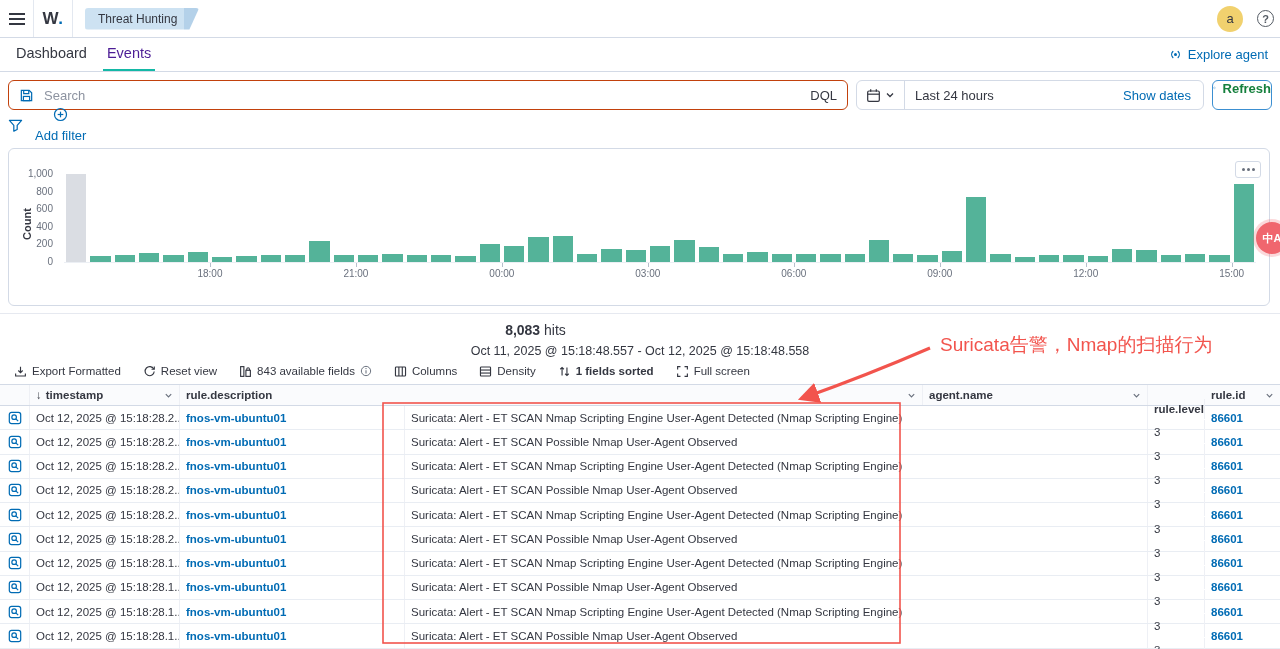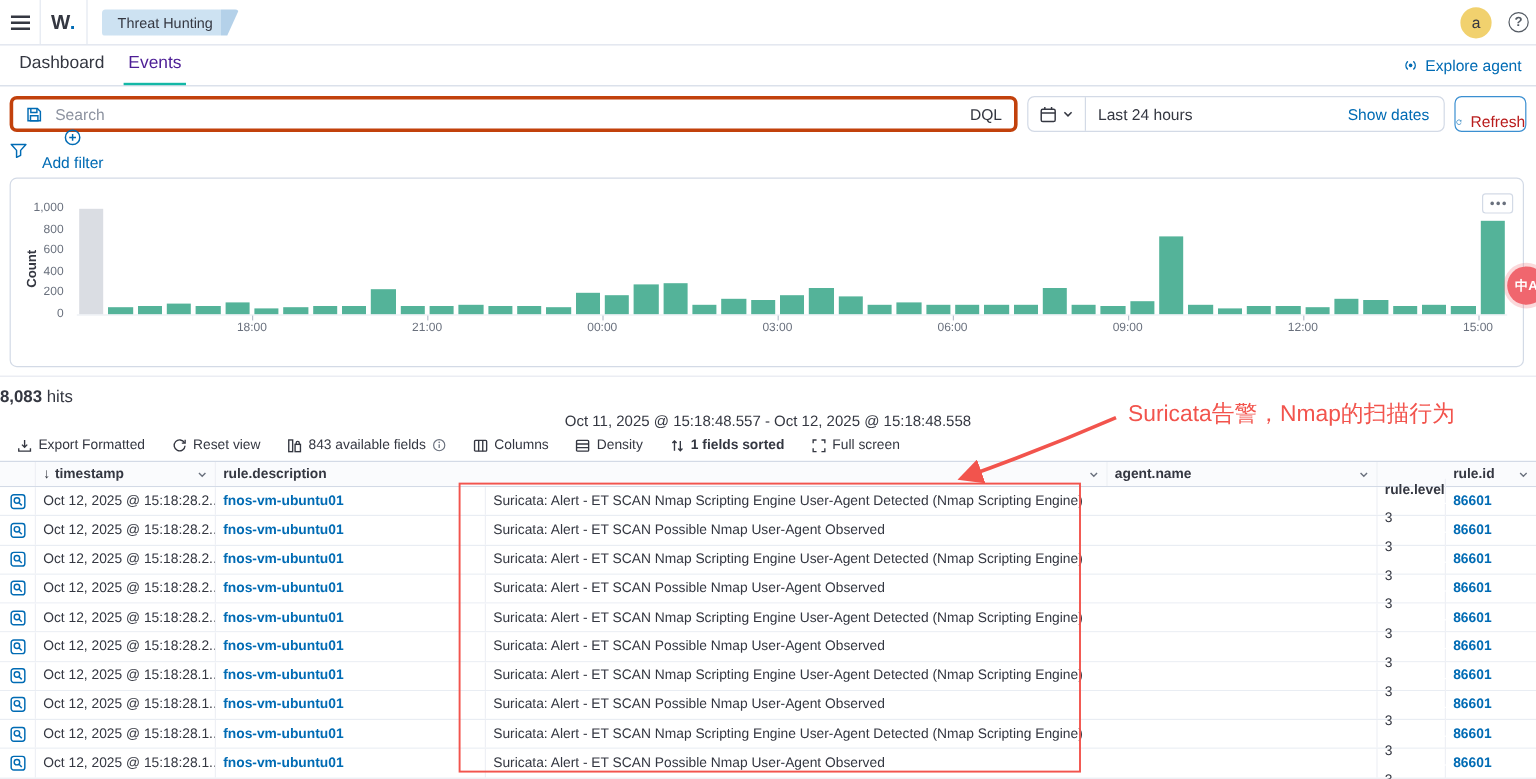--- a/index.html
+++ b/index.html
@@ -28,34 +28,34 @@
   
   .tabbar { position:absolute; top:38px; left:0; width:1280px; height:34px;
     border-bottom:1px solid #d3dae6; display:flex; align-items:center; background:#fff; }
   .tab { font-size:14.5px; padding:0 4px; margin-left:12px; height:33px; line-height:30px; cursor:pointer; }
   .tab.active { color:#4c1d95; border-bottom:2px solid #14b8a6; font-weight:500; }
   .explore { margin-left:auto; margin-right:12px; color:#006bb4; font-size:13px;
     display:flex; align-items:center; gap:5px; cursor:pointer; }
 
   
   .querybar { position:absolute; top:80px; left:8px; width:1264px; height:30px; display:flex; gap:8px; }
-  .searchbox { flex:none; width:840px; height:30px; border:3px solid #c2410c; border-radius:6px;
+  .searchbox { flex:none; width:840px; height:30px; border:1px solid #c2410c; border-radius:6px;
     display:flex; align-items:center; background:#fff; padding:0 10px; }
   .searchbox input { flex:1; border:none; outline:none; font-size:13px; margin-left:10px;
     font-family:"Liberation Sans",sans-serif; color:#343741; }
   .searchbox input::placeholder { color:#8d93a0; }
   .dql { font-size:13px; color:#343741; padding-left:8px; cursor:pointer; }
   .datepicker { flex:none; width:348px; height:30px; border:1px solid #d3dae6; border-radius:6px;
     display:flex; align-items:center; background:#fff; }
   .cal-seg { display:flex; align-items:center; gap:4px; padding:0 9px; height:100%;
     border-right:1px solid #d3dae6; cursor:pointer; color:#343741; }
   .time-range { font-size:13px; padding-left:10px; cursor:pointer; }
   .show-dates { margin-left:auto; padding-right:12px; color:#006bb4; font-size:13px; cursor:pointer; }
   .refresh-btn { flex:none; width:60px; flex-grow:1; height:30px; border:1px solid #3b8fd1; border-radius:6px;
-    background:#fff; color:#b91c1c; font-size:13px; font-weight:400; display:flex; align-items:flex-end;
+    background:#fff; color:#15803d; font-size:13px; font-weight:700; display:flex; align-items:flex-start;
     justify-content:center; gap:7px; cursor:pointer; }
 
   
   .filterbar { position:absolute; top:112px; left:8px; height:26px; display:flex; align-items:center; gap:12px; }
   .filter-pill { height:24px; border:1px solid #d3dae6; border-radius:4px; background:#fff;
     font-size:11px; font-weight:600; color:#343741; display:flex; align-items:center;
     padding:0 8px; cursor:pointer; }
   .funnel { cursor:pointer; display:flex; align-items:center; }
   .add-filter { color:#006bb4; font-size:13px; display:flex; align-items:center; gap:6px; cursor:pointer;flex-direction:column; }
 
@@ -79,21 +79,21 @@
   .panel-opts { position:absolute; top:12px; right:8px; width:26px; height:17px; border:1px solid #d3dae6;
     border-radius:3px; background:#fff; display:flex; align-items:center; justify-content:center;
     gap:2px; cursor:pointer; }
   .panel-opts i { width:3px; height:3px; border-radius:50%; background:#69707d; }
   .translate-badge { position:absolute; top:222px; left:1256px; width:32px; height:32px; border-radius:50%;
     background:#f0666e; color:#fff; display:flex; align-items:center; justify-content:center;
     font-size:11px; font-weight:700; box-shadow:0 0 0 3px rgba(240,102,110,.25); cursor:pointer; z-index:45; }
 
   
   .section-divider { position:absolute; top:313px; left:0; width:1280px; height:1px; background:#e6e9f0; }
-  .hits-line { position:absolute; top:322px; left:0; width:1071px; text-align:left; font-size:14px; }
+  .hits-line { position:absolute; top:322px; left:0; width:1071px; text-align:center; font-size:14px; }
   .hits-line b { font-weight:700; }
   .range-line { position:absolute; top:344px; left:0; width:1280px; text-align:center;
     font-size:12.5px; color:#343741; }
 
   
   .toolbar { position:absolute; top:362px; left:14px; height:18px; display:flex; align-items:center;
     gap:22px; font-size:11.5px; color:#343741; }
   .tbtn { display:flex; align-items:center; gap:5px; cursor:pointer; white-space:nowrap; }
   .tbtn.bold { font-weight:700; }
 

